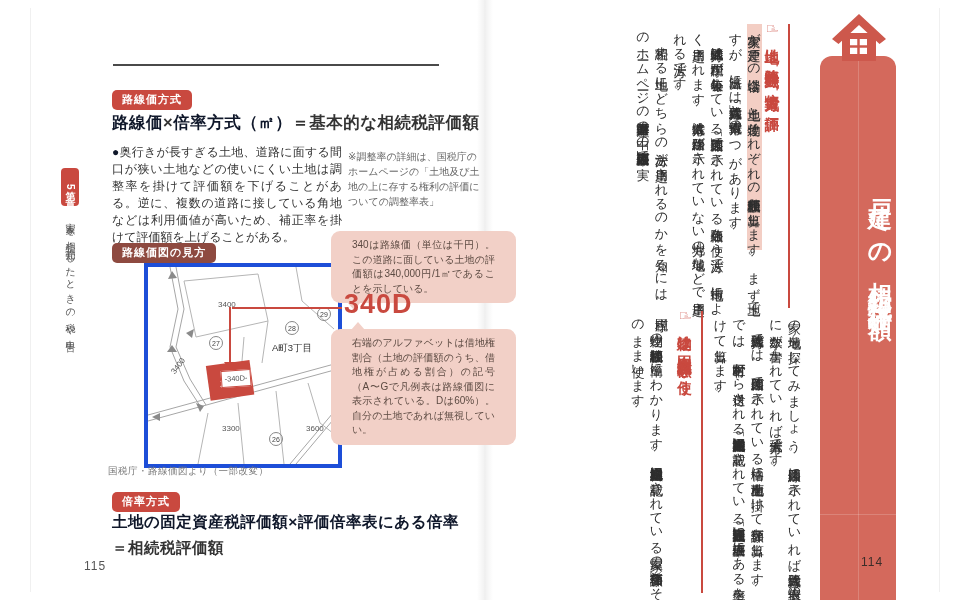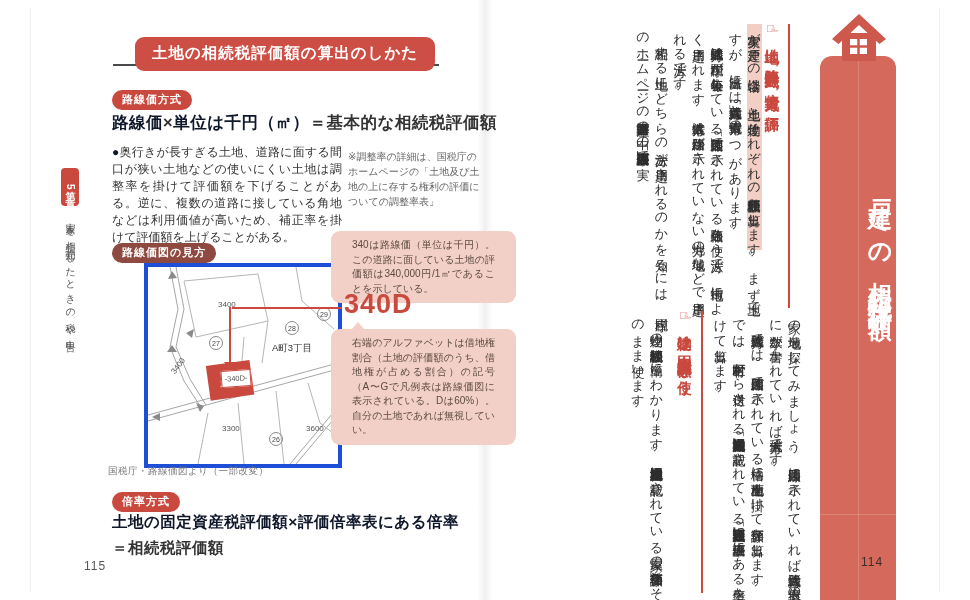--- a/index.html
+++ b/index.html
@@ -18,21 +18,21 @@
                color:#fff;font-size:10px;font-weight:bold;writing-mode:vertical-rl;
                display:flex;align-items:center;justify-content:center;letter-spacing:1px;}
   .chapter-title{left:63px;top:214px;height:135px;writing-mode:vertical-rl;
                  font-size:10px;color:#555;letter-spacing:2.5px;}
 
   .title-underline{left:113px;top:64px;width:326px;height:2px;background:#4a4a4a;}
   .page-title-box{left:135px;top:37px;background:#cd4e44;color:#fff;font-size:15.5px;font-weight:bold;
                   padding:6px 17px 7px;border-radius:9px;letter-spacing:1px;z-index:2;}
 
   .badge{background:#c9493f;color:#fff;font-size:11px;font-weight:bold;
-         padding:2px 10px 3px;border-radius:10px;letter-spacing:1px;}
+         padding:2px 10px 3px;border-radius:5px;letter-spacing:1px;}
   .badge-dark{background:#8e4a40;}
   .rosenka-badge{left:112px;top:90px;}
   .formula{left:112px;top:112px;font-size:16.5px;font-weight:bold;letter-spacing:.5px;color:#333;}
   .red{color:#0f172a;}
   .bullet-para{left:112px;top:144px;width:230px;font-size:12px;line-height:17px;color:#333;
                text-align:justify;}
   .side-note{left:348px;top:149px;width:132px;font-size:10px;line-height:15px;color:#666;}
 
   .map-badge{left:112px;top:243px;z-index:2;text-align:center;}
   .map-frame{left:108px;top:263px;width:190px;height:197px;background:#fff;border:4px solid #1d4ed8;margin-left:36px;}
@@ -89,25 +89,24 @@
 <div class="canvas">
 
   <div class="abs crease"></div>
   <div class="abs edge-l"></div>
   <div class="abs edge-r"></div>
 
   <div class="abs chapter-tab">第5章</div>
   <div class="abs chapter-title">実家を相続・売却したときの税や申告</div>
 
   <div class="abs title-underline"></div>
-  <div class="abs page-title-box">土地の相続税評価額の算出のしかた</div>
 
   <div class="abs badge rosenka-badge">路線価方式</div>
   <div class="abs formula">
-    <span class="red">路線価</span><span>×</span><span class="red">単位は千円（㎡）</span><span>＝基本的な相続税評価額</span>
+    <span class="red">路線価</span><span>×</span><span class="red">倍率方式（㎡）</span><span>＝基本的な相続税評価額</span>
   </div>
   <div class="abs bullet-para">
     <span class="red">●</span><span>奥行きが長すぎる土地、道路に面する間口が狭い土地などの使いにくい土地は調整率を掛けて評価額を下げることがある。逆に、複数の道路に接している角地などは利用価値が高いため、補正率を掛けて評価額を上げることがある。</span>
   </div>
   <div class="abs side-note">※調整率の詳細は、国税庁のホームページの「土地及び土地の上に存する権利の評価についての調整率表」</div>
 
   <div class="abs badge badge-dark map-badge">路線価図の見方</div>
 
   <div class="abs map-frame">
     <svg width="190" height="197" viewBox="0 0 190 197">

